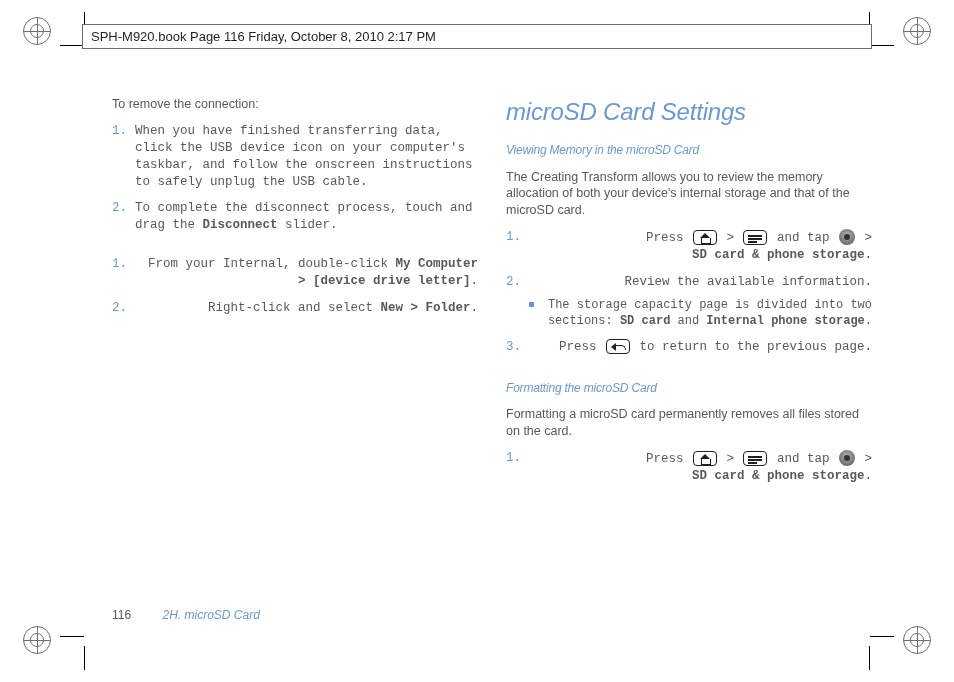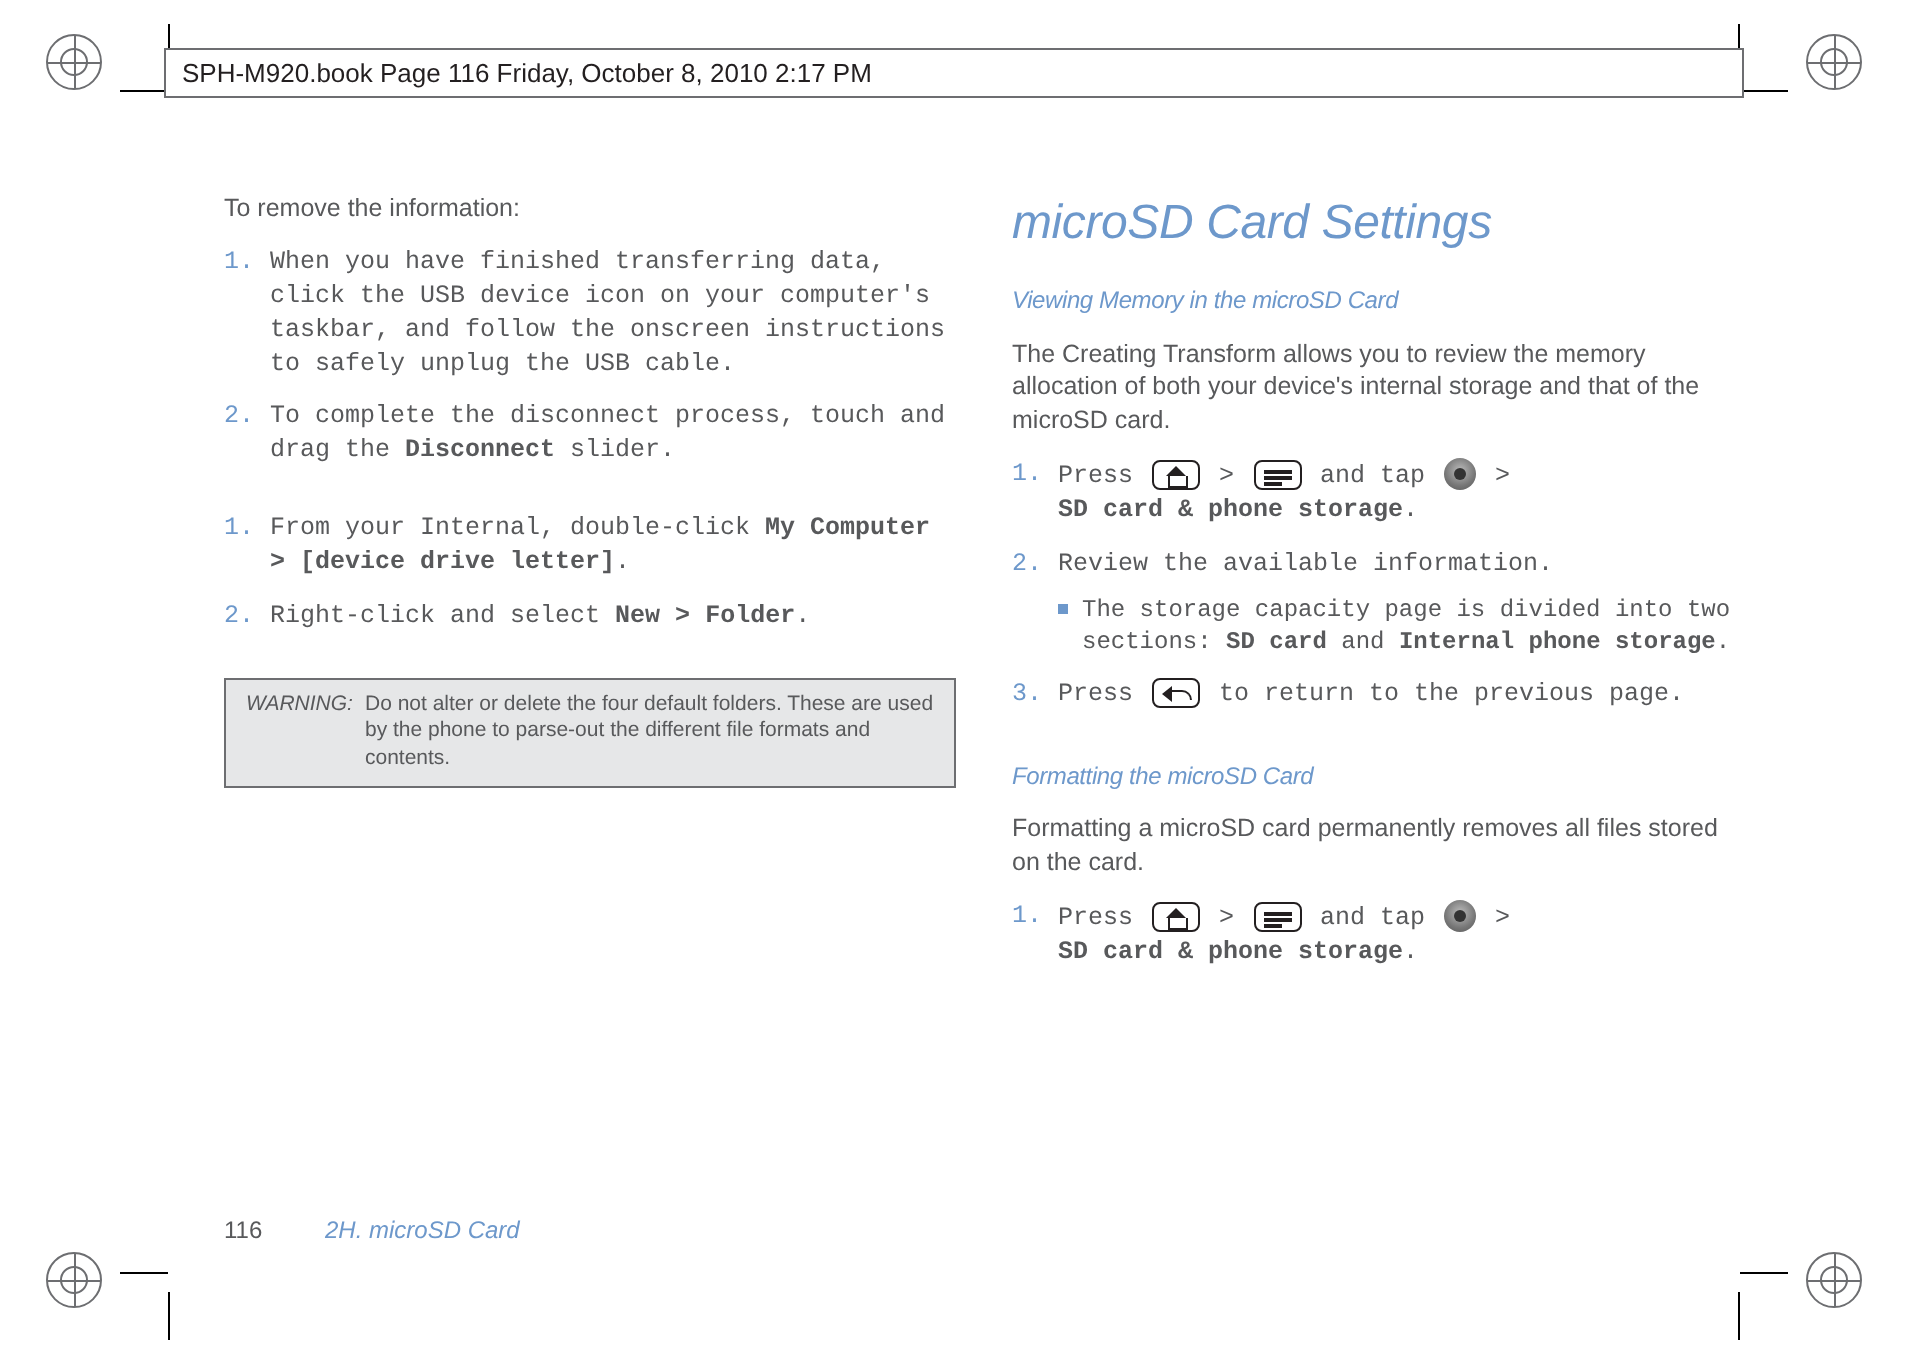--- a/index.html
+++ b/index.html
@@ -93,21 +93,21 @@
       padding-left: 5px;
     }
     ol.steps > li::before {
       counter-increment: step;
       content: counter(step) ".";
       position: absolute;
       left: -18px;
       color: #6d98cb;
       font-weight: 500;
     }
-    .steps-tight > li { margin-bottom: 8px; }
+    .steps-tight > li { margin-bottom: 8px; text-align: right; }
 
     .sub-bullet {
       position: relative;
       padding-left: 12px;
       margin-top: 6px;
       font-size: 12px;
     }
     .sub-bullet::before {
       content: '';
       position: absolute;
@@ -268,43 +268,39 @@
 <div class="crop-mark crop-h" style="right:60px;bottom:45px"></div>
 <div class="crop-mark crop-v" style="right:84px;bottom:12px"></div>
 
 <div class="header-bar">
   <span>SPH-M920.book  Page 116  Friday, October 8, 2010  2:17 PM</span>
 </div>
 
 <div class="page">
 
   <div class="col">
-    <p class="lead">To remove the information:</p>
+    <p class="lead">To remove the connection:</p>
 
     <ol class="steps">
       <li>When you have finished transferring data, click the USB device icon on your computer's taskbar, and follow the onscreen instructions to safely unplug the USB cable.</li>
       <li>
         <span>To complete the disconnect process, touch and drag the </span><span class="ui">Disconnect</span><span> slider.</span>
       </li>
     </ol>
 
 
     <ol class="steps steps-tight">
       <li>
         <span>From your Internal, double-click </span><span class="ui">My Computer</span><span class="ui"> &gt; </span><span class="ui">[device drive letter]</span><span>.</span>
       </li>
       <li>
         <span>Right-click and select </span><span class="ui">New</span><span class="ui"> &gt; </span><span class="ui">Folder</span><span>.</span>
       </li>
     </ol>
 
-    <div class="warning-box">
-      <span class="warning-label">WARNING:</span>
-      <span class="warning-text">Do not alter or delete the four default folders. These are used by the phone to parse-out the different file formats and contents.</span>
-    </div>
   </div>
 
   <div class="col">
     <h1 class="section">microSD Card Settings</h1>
 
     <h2 class="subsection">Viewing Memory in the microSD Card</h2>
 
     <p class="lead">The Creating Transform allows you to review the memory allocation of both your device's internal storage and that of the microSD card.</p>
 
     <ol class="steps steps-tight">

